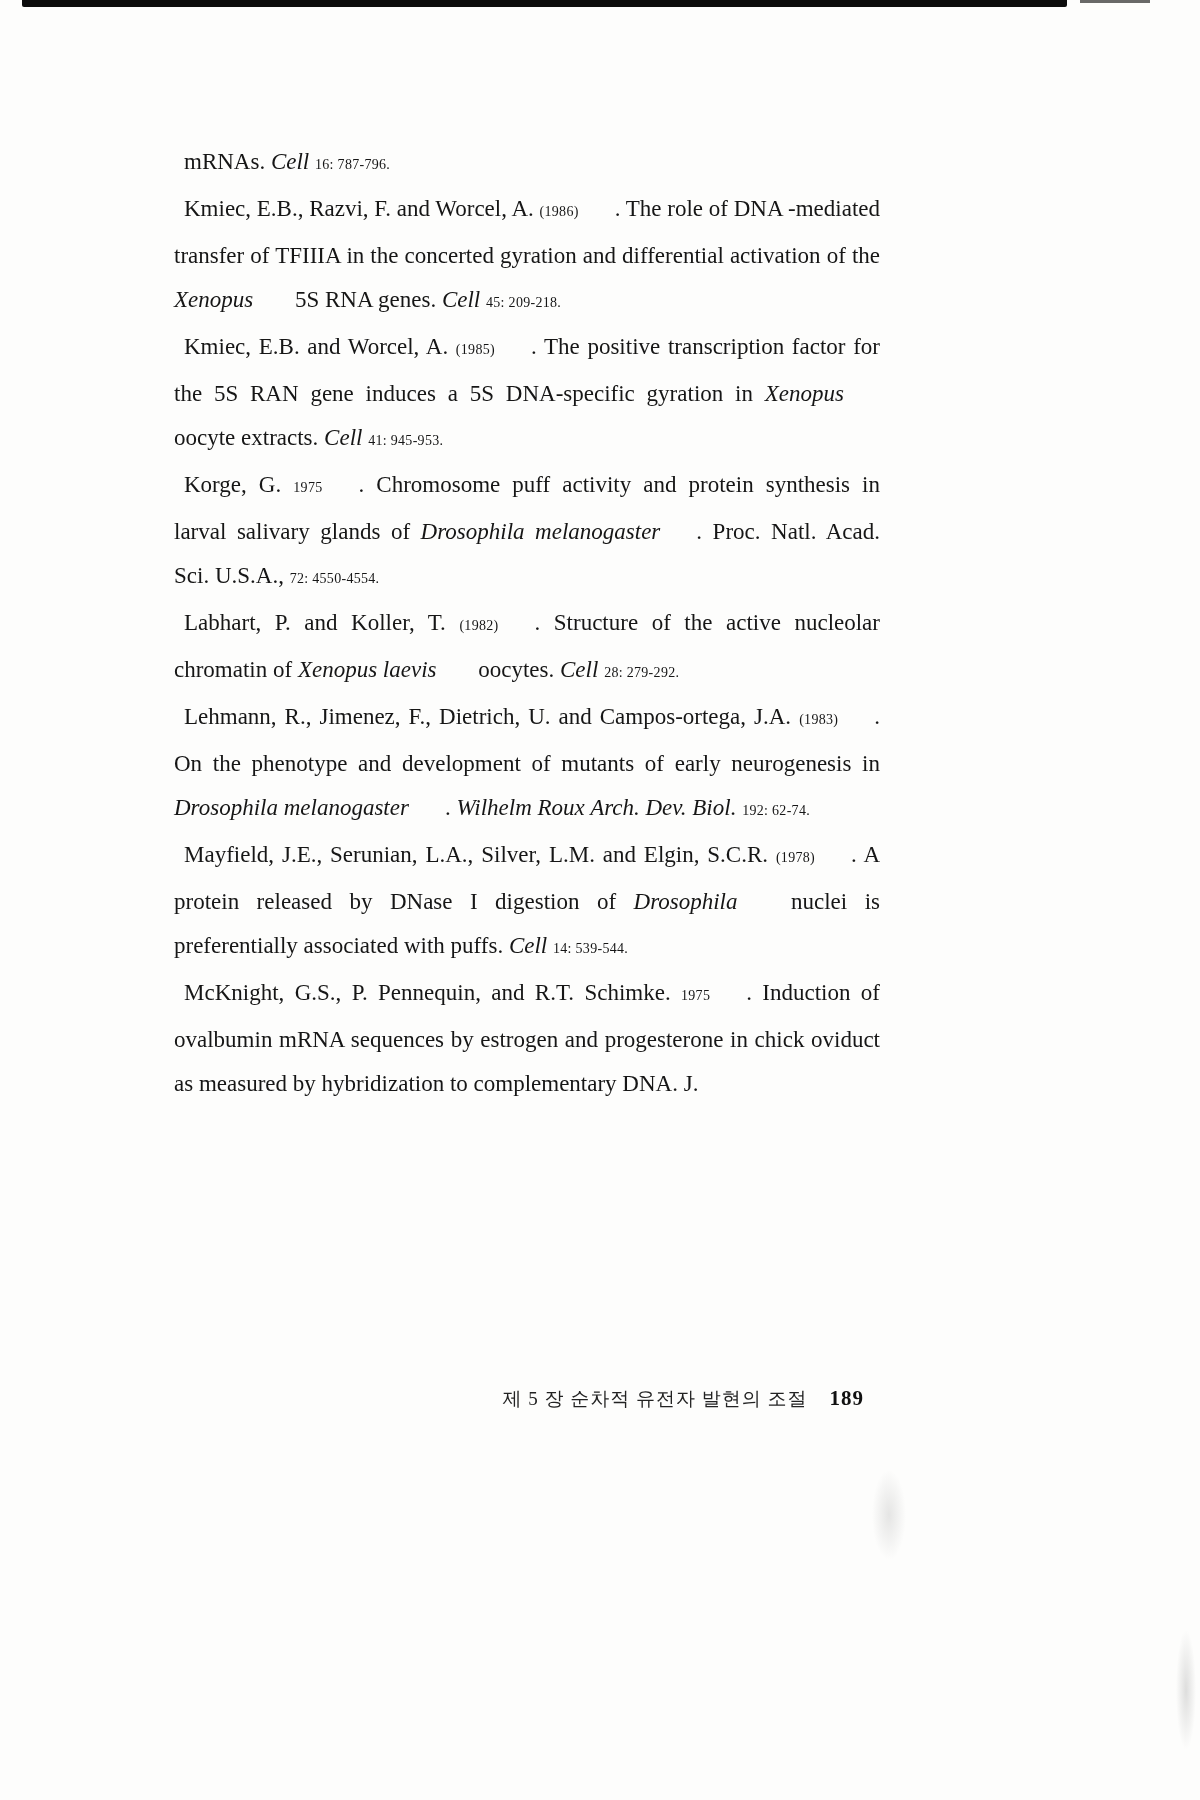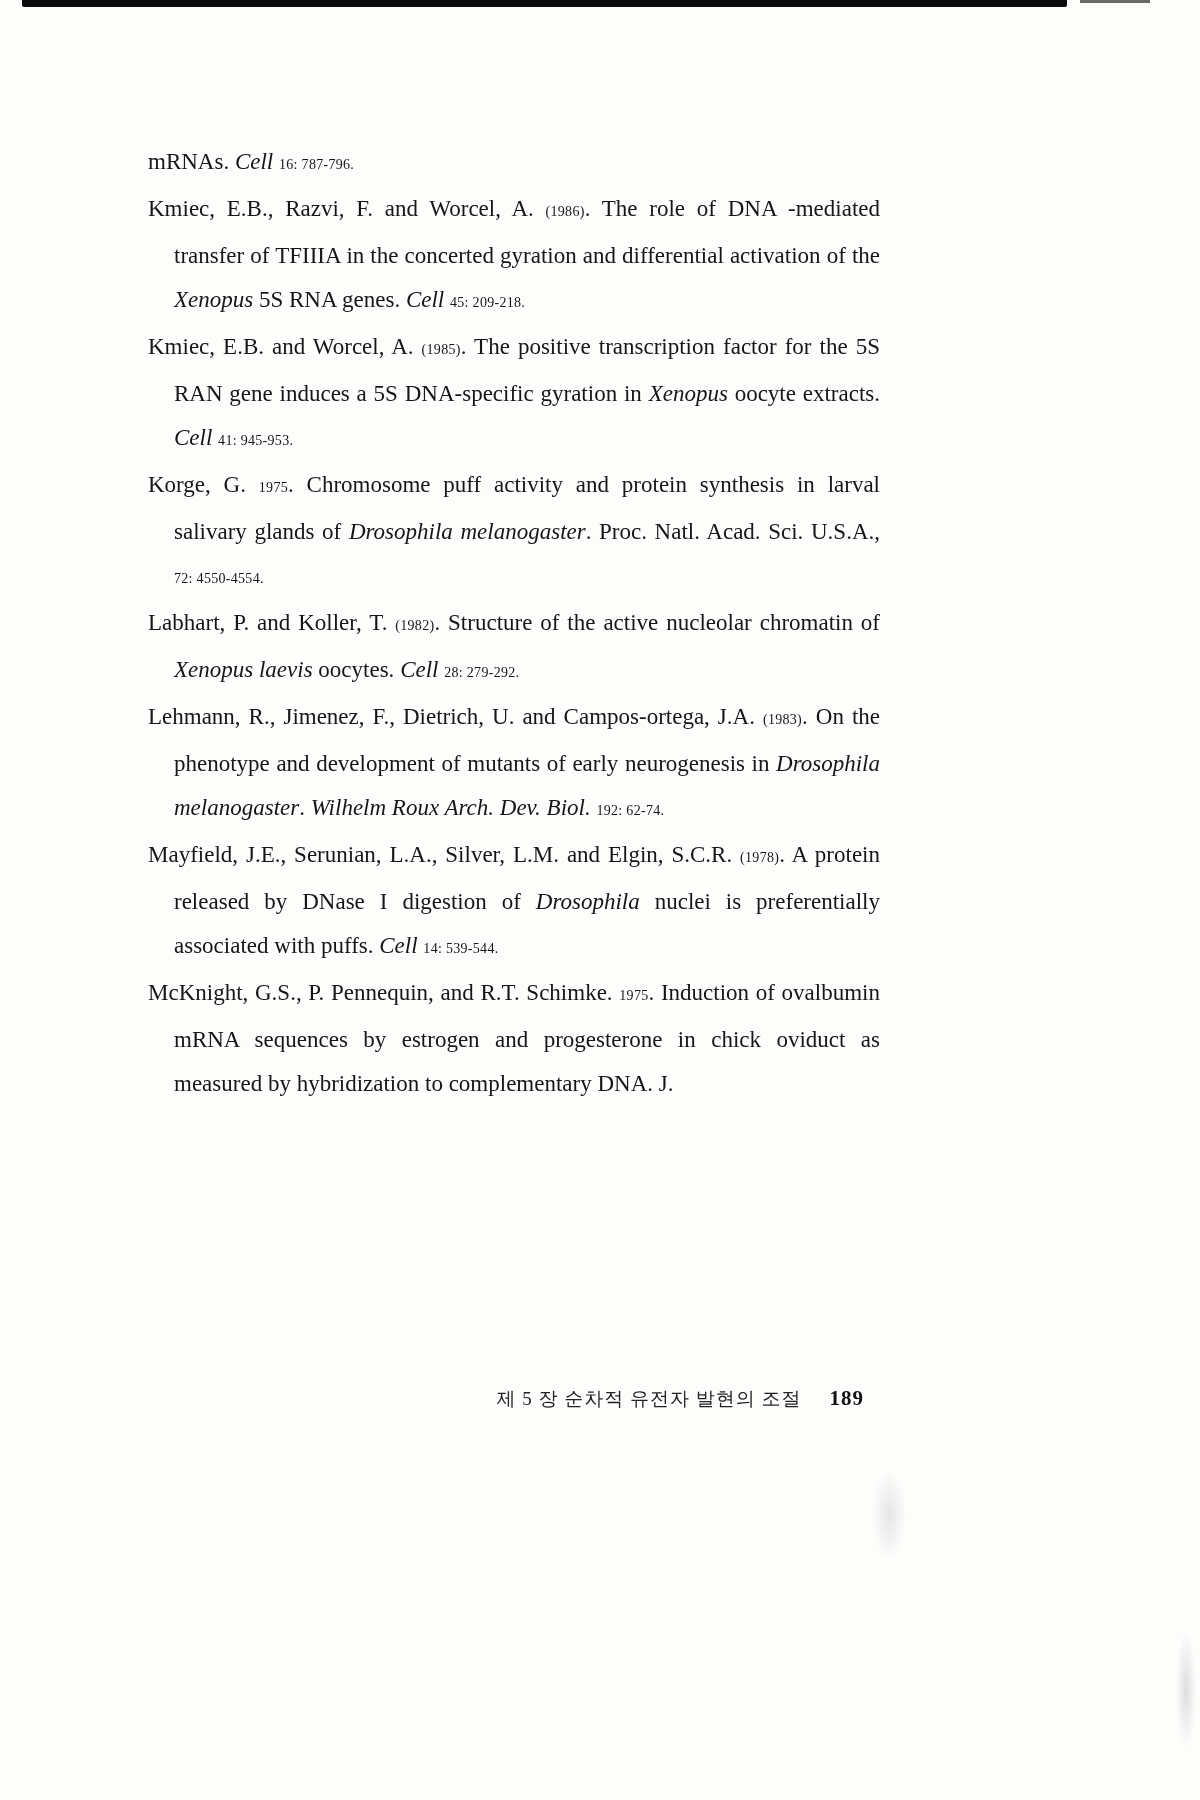--- a/index.html
+++ b/index.html
@@ -60,41 +60,41 @@
   }
   .ref {
     margin: 0;
     padding-left: 26px;
     text-indent: -26px;
     font-size: 23px;
     line-height: 44px;
     text-align: justify;
     color: #161616;
   }
-  .seg-n { font-style: normal; }
+  .seg-n { font-style: normal; margin-left: 36px; }
   .seg-i { font-style: italic; }
   .seg-sm { font-size: 14px; letter-spacing: .3px; }
   .footer {
     position: absolute;
     left: 148px;
     top: 1386px;
     width: 716px;
     text-align: right;
     white-space: nowrap;
   }
   .footer .chapter {
     font-size: 19px;
     color: #222;
     letter-spacing: 1px;
     text-align: right;
   }
   .footer .pagenum {
     font-size: 21px;
     font-weight: bold;
-    margin-left: 28px;
+    margin-left: 22px;
     color: #111;
     letter-spacing: 1px;
     text-align: center;
   }
 </style>
 </head>
 <body>
 
 <div class="page">
   <div class="scan-bar-top"></div>

